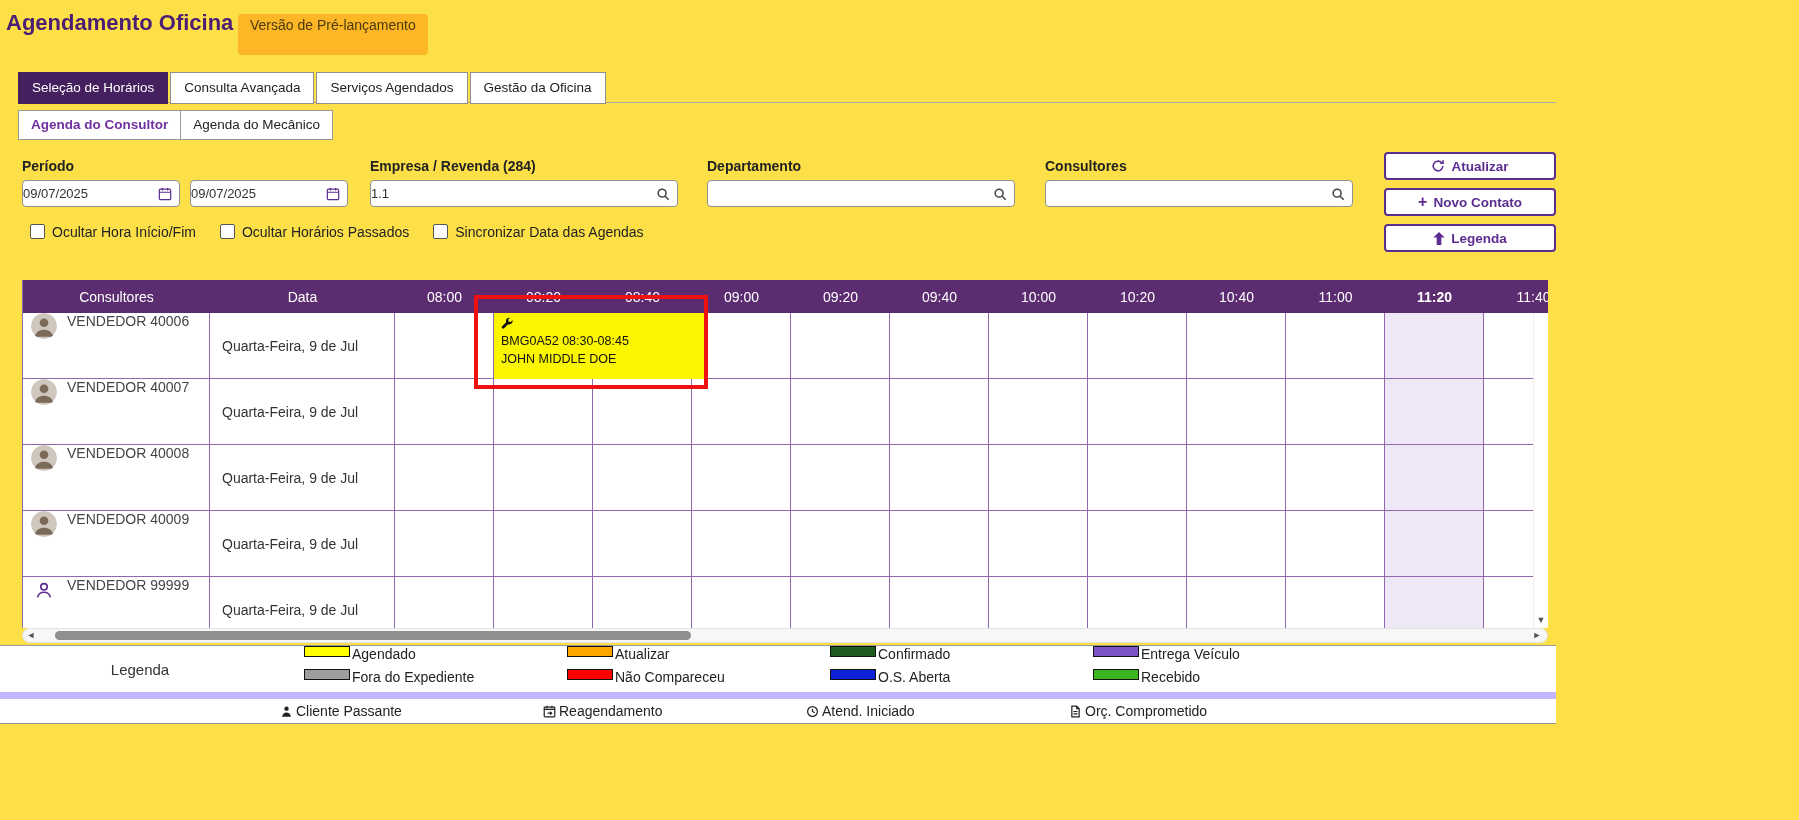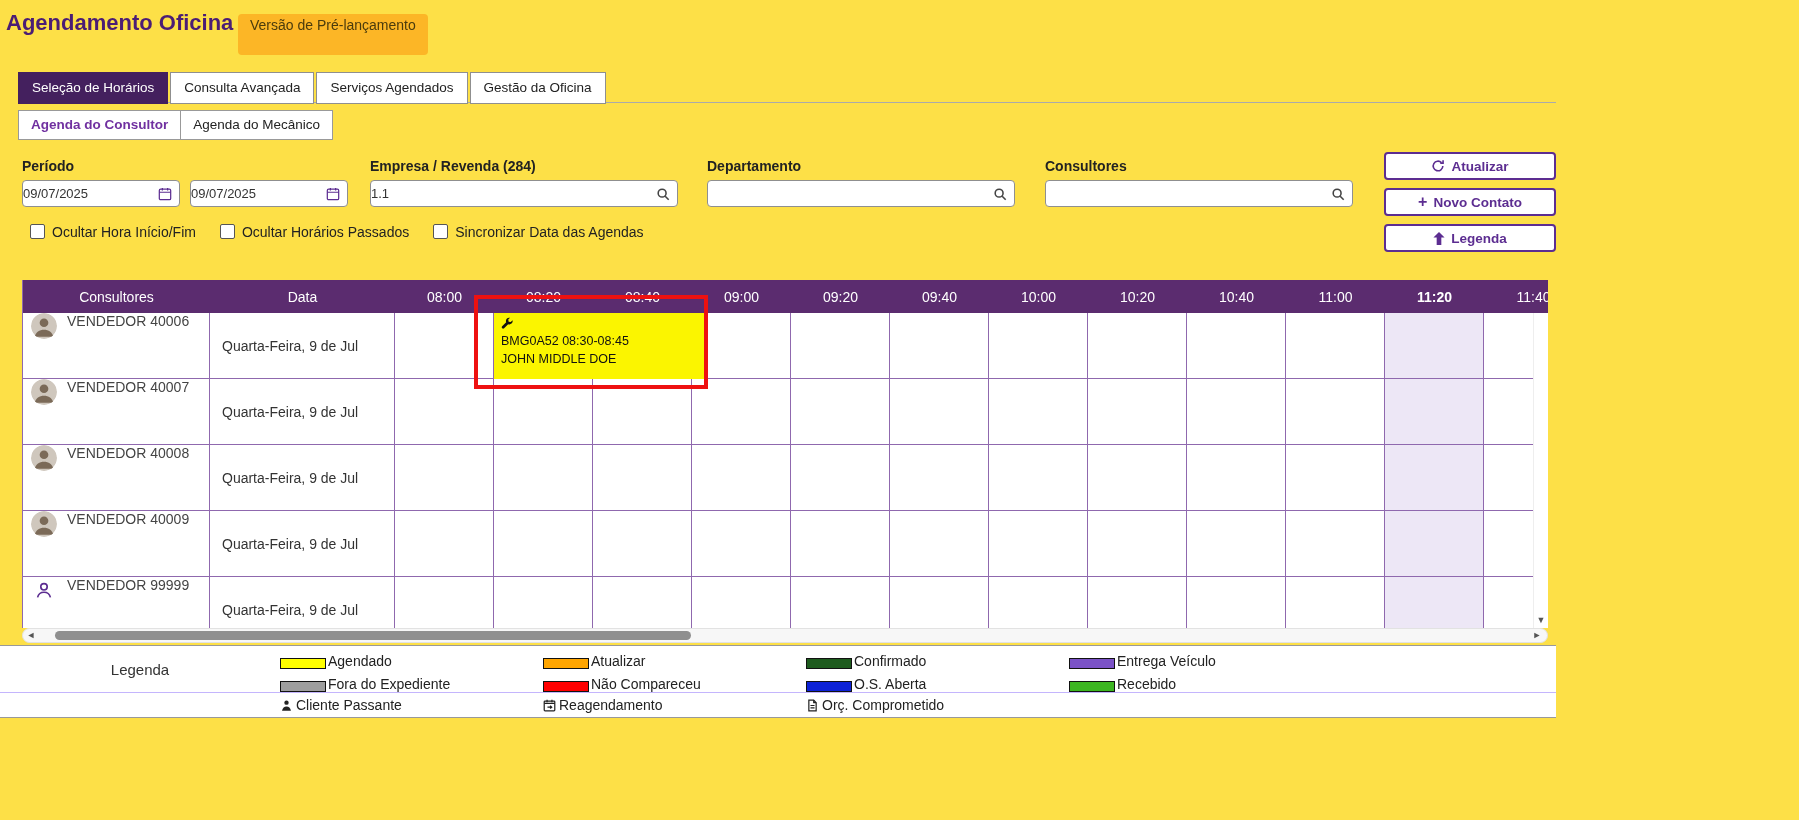--- a/index.html
+++ b/index.html
@@ -73,24 +73,24 @@
 
   .hscroll{position:absolute;left:22px;top:628px;width:1526px;height:15px;background:#f7f7f7;border:1px solid #e2e2e2;border-radius:8px;display:flex;align-items:center;}
   .hscroll-arrow{font-size:9px;color:#555;width:16px;text-align:center;cursor:pointer;line-height:1;}
   .hscroll-thumb{position:absolute;left:32px;top:2px;width:636px;height:9px;background:#8f8f8f;border-radius:5px;cursor:grab;}
   .hscroll-right{position:absolute;right:2px;}
 
   .legend{position:absolute;left:0;top:645px;width:1556px;border-top:1px solid #999;border-bottom:1px solid #999;background:#fff;}
   .legend-top{display:flex;}
   .legend-title{width:280px;display:flex;align-items:center;justify-content:center;font-size:15px;color:#333;}
   .status-grid{display:grid;grid-template-columns:repeat(4,263px);}
-  .legend-item{display:flex;align-items:flex-end;height:23px;}
+  .legend-item{display:flex;align-items:flex-start;height:23px;margin-left:24px;}
   .swatch{width:46px;height:11px;border:1px solid #111;margin-right:2px;flex:0 0 46px;}
   .legend-label{font-size:14px;color:#222;}
-  .legend-markers{border-top:1px solid #c4b5fd;display:flex;}
+  .legend-markers{border-top:7px solid #c4b5fd;display:flex;}
   .marker-spacer{width:280px;}
   .marker-grid{display:grid;grid-template-columns:repeat(4,263px);}
   .marker-item{display:flex;align-items:center;gap:3px;height:24px;font-size:14px;color:#222;}
 </style>
 </head>
 <body>
 
 <div class="page">
 
   <div class="page-title">Agendamento Oficina</div>
@@ -462,20 +462,29 @@
                 <rect x="1.5" y="2.5" width="13" height="12" rx="1"></rect>
                 <path d="M1.5 5.5h13M5 1v3M11 1v3"></path>
                 <path d="M5.5 10h5M8.8 8.3l1.9 1.7-1.9 1.7"></path>
               </svg>
           </span>
           <span>Reagendamento</span>
         </div>
         <div class="marker-item">
           <span style="display:flex;">
             <svg width="13" height="13" viewBox="0 0 16 16" fill="none" stroke="#222" stroke-width="1.5">
+                <circle cx="8" cy="8" r="6"></circle>
+                <path d="M8 4.5V8l2.5 1.5"></path>
+              </svg>
+          </span>
+          <span>Atend. Iniciado</span>
+        </div>
+        <div class="marker-item">
+          <span style="display:flex;">
+            <svg width="13" height="13" viewBox="0 0 16 16" fill="none" stroke="#222" stroke-width="1.5">
                 <path d="M3.5 1.5h6l3 3v10h-9z"></path>
                 <path d="M9.5 1.5v3h3"></path>
                 <path d="M5.5 8h5M5.5 11h5"></path>
               </svg>
           </span>
           <span>Orç. Comprometido</span>
         </div>
       </div>
     </div>
   </div>

